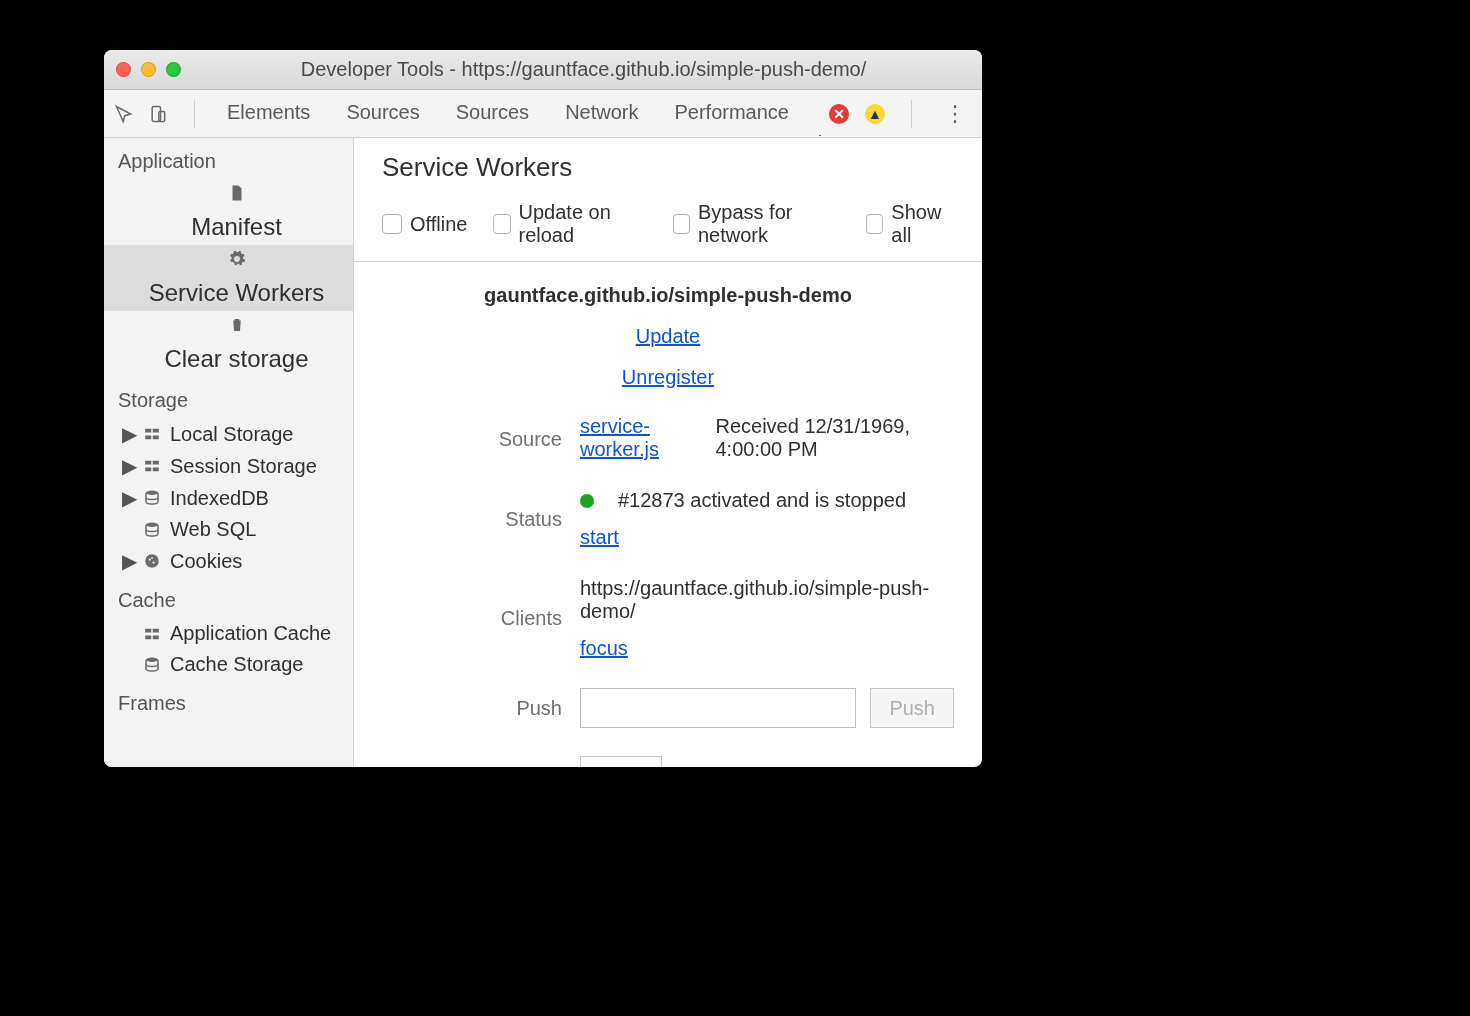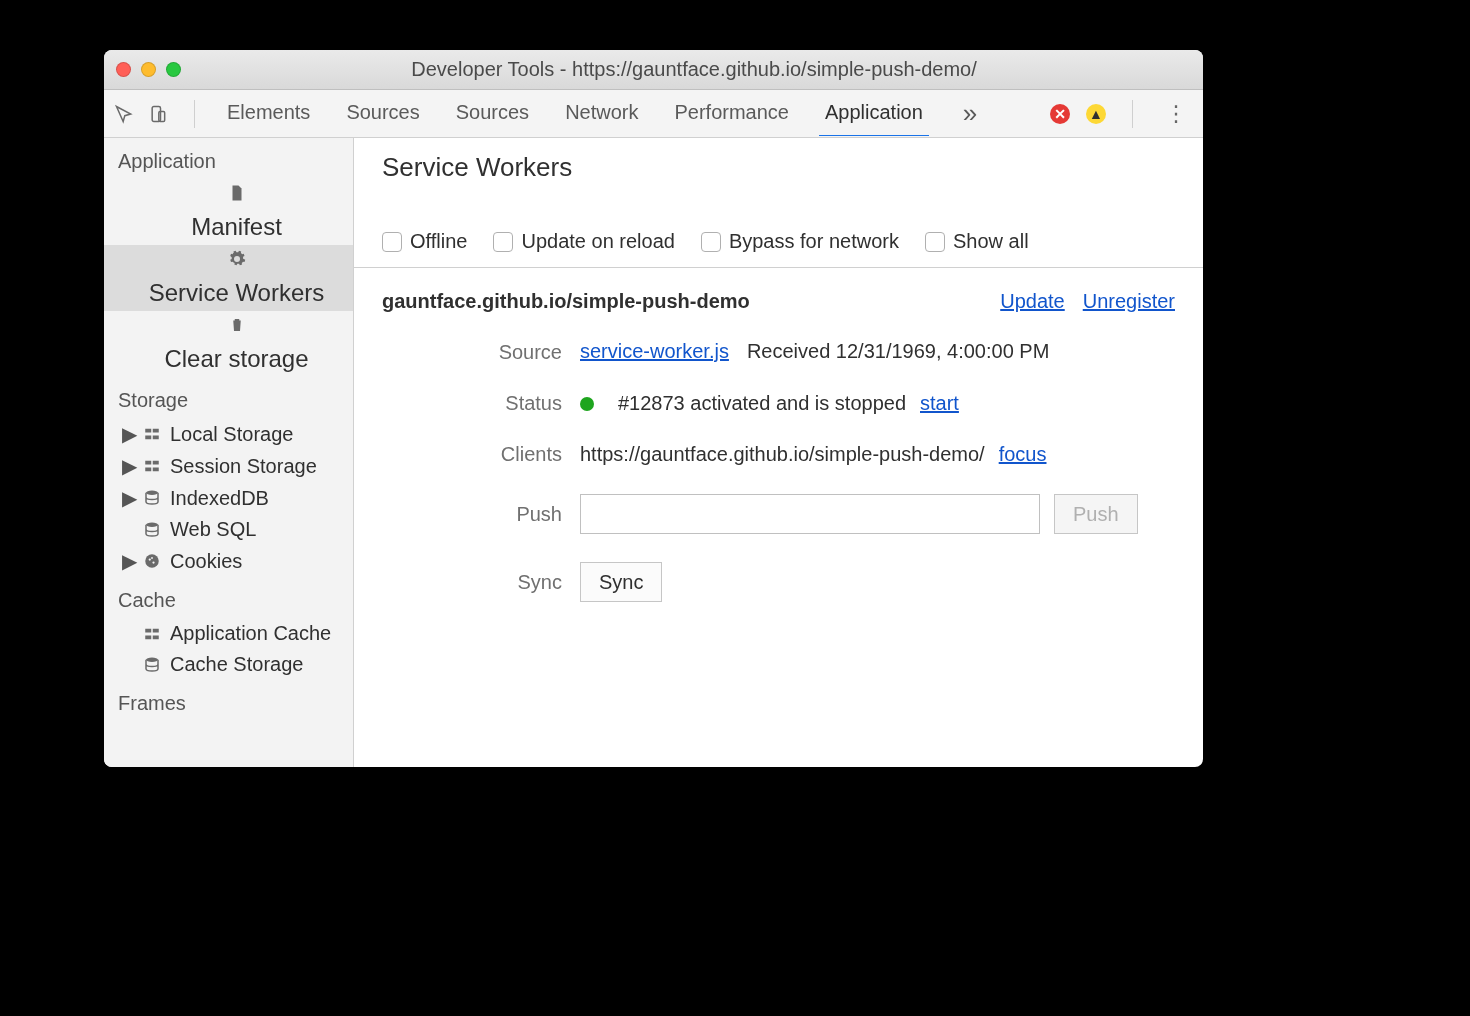--- a/index.html
+++ b/index.html
@@ -9,21 +9,21 @@
     font-size: 20px;
     color: #303030;
     width: 1470px;
     height: 1016px;
     position: relative;
   }
   .window {
     position: absolute;
     left: 104px;
     top: 50px;
-    width: 1099px;
+    width: 878px;
     height: 717px;
     background: #fff;
     border-radius: 8px;
     box-shadow: 0 30px 80px rgba(0,0,0,.55);
     overflow: hidden;
     display: flex;
     flex-direction: column;
   }
   
   .titlebar {
@@ -87,28 +87,27 @@
   .ico svg{ width:18px; height:18px; fill:#6a6a6a; }
 
   
   .main{ flex:1; display:flex; flex-direction:column; overflow:hidden;}
   .panel-h{
     padding:14px 28px 18px; font-size:26px; font-weight:400; color:#303030;
   }
   .toolbar-row{
     display:flex; gap:26px; padding:0 28px 14px; font-size:20px; color:#303030;
     border-bottom:1px solid #d0d0d0;
-    margin-top:29px;
   }
   .chk{ display:flex; align-items:center; gap:8px; }
   .chk .box{
     width:20px; height:20px; border:1px solid #b0b0b0; border-radius:4px; background:#fff;
   }
   .origin-row{
-    display:flex; align-items:center; padding:22px 28px 18px; gap:18px;
+    display:flex; align-items:center; padding:22px 28px 18px; gap:18px;flex-direction:column;
   }
   .origin-row .origin{ font-weight:700; font-size:20px; flex:1;}
   .linklike{ color:#1155cc; text-decoration:underline; cursor:pointer; font-size:20px; }
   .grid{
     padding:8px 28px 8px 48px;
     display:grid;
     grid-template-columns: 160px 1fr;
     row-gap:28px;
     column-gap:18px;
     align-items:center;

